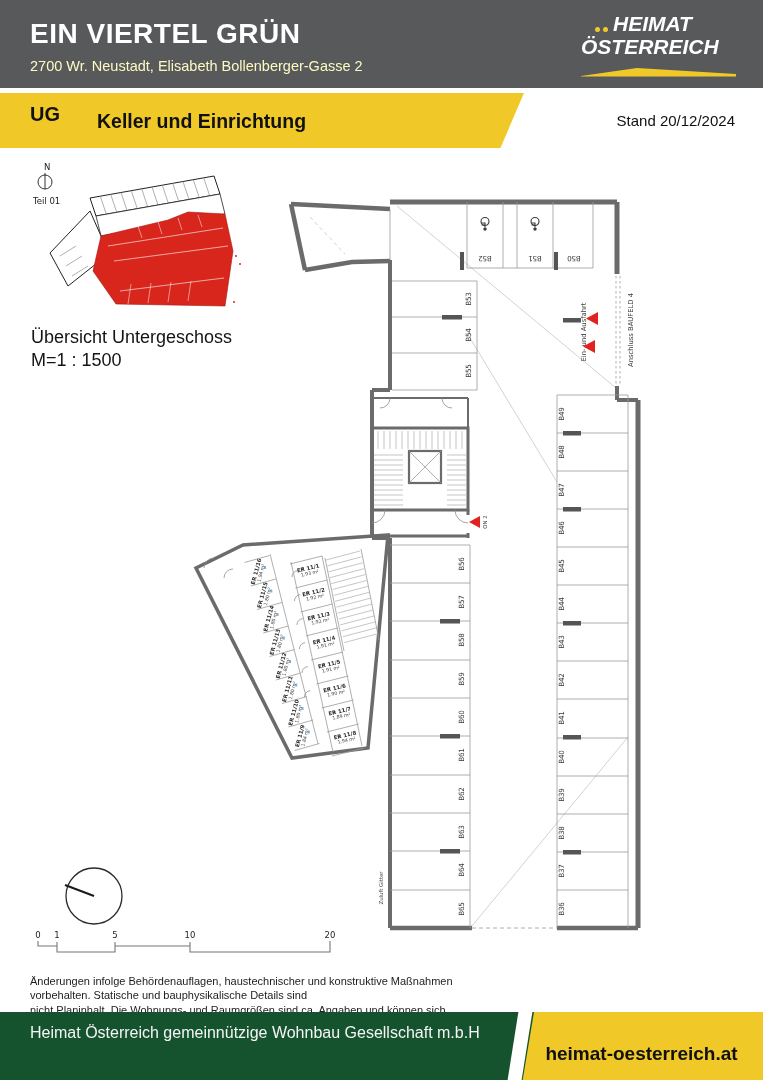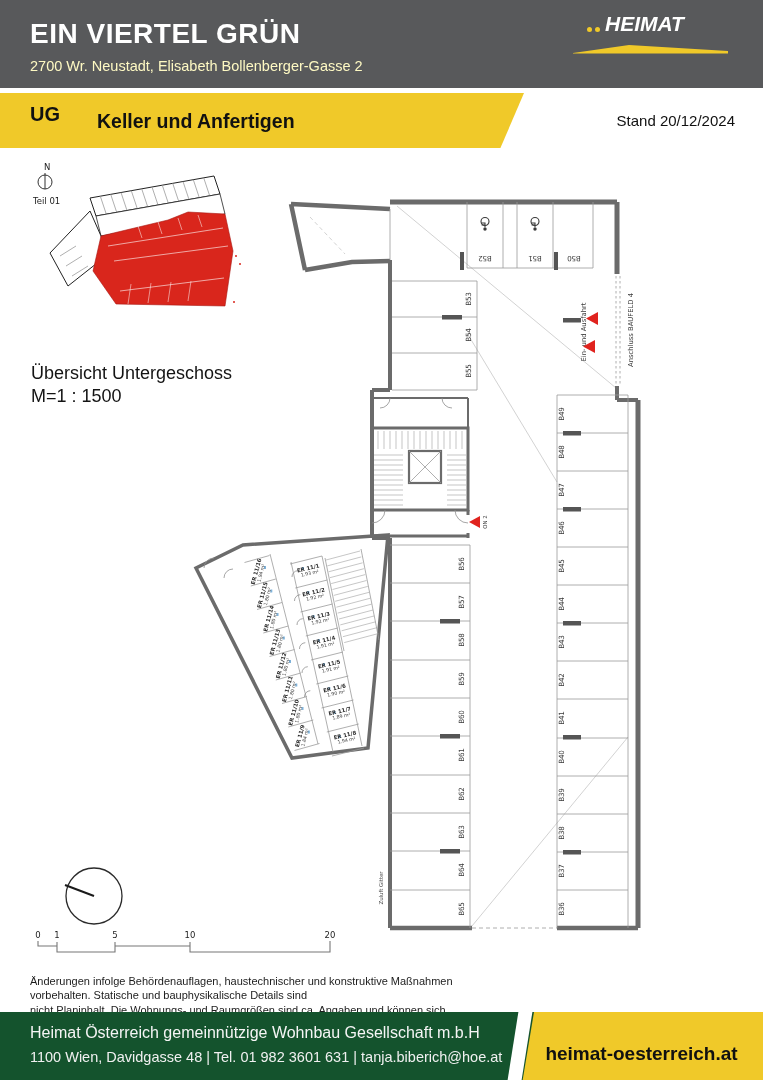--- a/index.html
+++ b/index.html
@@ -2,35 +2,35 @@
 <html><head>
 <meta charset="utf-8">
 <style>
   html,body{margin:0;padding:0;}
   .page{position:relative;width:763px;height:1080px;background:#fff;overflow:hidden;
         font-family:"Liberation Sans","DejaVu Sans",sans-serif;}
   
   .header{position:absolute;left:0;top:0;width:763px;height:88px;background:#58595b;}
   .header-title{position:absolute;left:30px;top:18px;font-size:28px;font-weight:700;color:#fff;letter-spacing:.5px;}
   .header-address{position:absolute;left:30px;top:58px;font-size:14.5px;color:#fef9c3;}
-  .logo{position:absolute;right:20px;top:12px;width:170px;color:#fff;font-style:italic;font-weight:700;
+  .logo{position:absolute;right:12px;top:12px;width:170px;color:#fff;font-style:italic;font-weight:700;
         font-size:21px;line-height:1.1;}
   .logo-line1{margin-left:14px;display:flex;align-items:flex-end;}
   .logo-dots{display:inline-flex;gap:3px;margin-right:5px;margin-bottom:3px;}
   .logo-dot{width:5px;height:5px;border-radius:50%;background:#f0c929;}
   .logo-swoosh{margin-top:3px;}
   
   .banner{position:absolute;left:0;top:93px;width:763px;height:55px;background:#fff;}
   .banner-yellow{position:absolute;left:0;top:0;width:524px;height:55px;background:#f0c929;
         clip-path:polygon(0 0,100% 0,95.5% 100%,0 100%);}
   .banner-ug{position:absolute;left:30px;top:10px;font-size:20px;font-weight:800;color:#111;}
   .banner-sub{position:absolute;left:97px;top:17px;font-size:19.5px;font-weight:700;color:#111;}
   .banner-date{position:absolute;right:28px;top:19px;font-size:15px;color:#111;}
   
-  .overview-caption{position:absolute;left:31px;top:326px;font-size:18px;color:#141414;line-height:1.25;margin-top:36px;}
+  .overview-caption{position:absolute;left:31px;top:326px;font-size:18px;color:#141414;line-height:1.25;}
   .disclaimer{position:absolute;left:30px;top:974px;width:450px;font-size:11px;color:#1c1c1c;line-height:1.3;}
   
   .footer{position:absolute;left:0;top:1012px;width:763px;height:68px;background:#14532d;}
   .footer-company{position:absolute;left:30px;top:12px;font-size:16px;color:#f5f5f5;}
   .footer-contact{position:absolute;left:30px;top:37px;font-size:14.5px;color:#f0f0f0;}
   .footer-sep{position:absolute;right:236px;top:-2px;width:14px;height:72px;background:#fff;transform:skewX(-9deg);}
   .footer-yellow{position:absolute;right:0;top:0;width:243px;height:84px;background:#f0c929;
         clip-path:polygon(14px 0,100% 0,100% 100%,0 100%);display:flex;align-items:center;justify-content:center;}
   .footer-site{font-size:19px;font-weight:800;color:#111;}
   
@@ -59,30 +59,31 @@
     <div class="header-title">EIN VIERTEL GRÜN</div>
     <div class="header-address">2700 Wr. Neustadt, Elisabeth Bollenberger-Gasse 2</div>
     <div class="logo">
       <div class="logo-line1">
         <span class="logo-dots">
             <span class="logo-dot"></span>
             <span class="logo-dot"></span>
           </span>
         <span>HEIMAT</span>
       </div>
+      <div>ÖSTERREICH</div>
       <svg class="logo-swoosh" width="155" height="10" viewBox="0 0 155 10" style="position:static">
         <polygon points="0,9 56,1 155,7 155,9.5 0,9.5" fill="#f0c929"></polygon>
       </svg>
     </div>
   </div>
 
   <div class="banner">
     <div class="banner-yellow"></div>
     <div class="banner-ug">UG</div>
-    <div class="banner-sub">Keller und Anfertigen</div>
+    <div class="banner-sub">Keller und Einrichtung</div>
     <div class="banner-date">Stand 20/12/2024</div>
   </div>
 
   <svg style="left:28px;top:156px" width="225" height="214" viewBox="0 0 225 214">
     <text x="16" y="14" class="t-ov">N</text>
     <circle cx="17" cy="26" r="7" fill="none" stroke="#333" stroke-width="1"></circle>
     <line x1="17" y1="17" x2="17" y2="33" stroke="#333" stroke-width="1"></line>
     <text x="5" y="48" class="t-ov">Teil 01</text>
     <g>
       <polygon points="62,42 186,20 192,38 68,60" fill="#fff" stroke="#222" stroke-width="1"></polygon>
@@ -298,20 +299,19 @@
   </svg>
 
   <div class="disclaimer">
     <div>Änderungen infolge Behördenauflagen, haustechnischer und konstruktive Maßnahmen vorbehalten. Statische und bauphysikalische Details sind</div>
     <div>nicht Planinhalt. Die Wohnungs- und Raumgrößen sind ca. Angaben und können sich aufgrund der Detailplanung ändern. Einrichtung erfolgt lt.</div>
     <div>Ausstattungsbeschreibung. Dieser Plan ist zum Anfertigen von Einbaumöbeln nicht geeignet. Es sind unbedingt Naturmaße zu nehmen !</div>
   </div>
 
   <div class="footer">
     <div class="footer-company">Heimat Österreich gemeinnützige Wohnbau Gesellschaft m.b.H</div>
-    <div class="footer-contact">1100 Wien, Davidgasse 48 | Tel. 01 982 3601 631 | tanja.biberich@hoe.at</div>
     <div class="footer-sep"></div>
     <div class="footer-yellow">
       <span class="footer-site">heimat-oesterreich.at</span>
     </div>
   </div>
 
 </div>
 
 </body></html>

